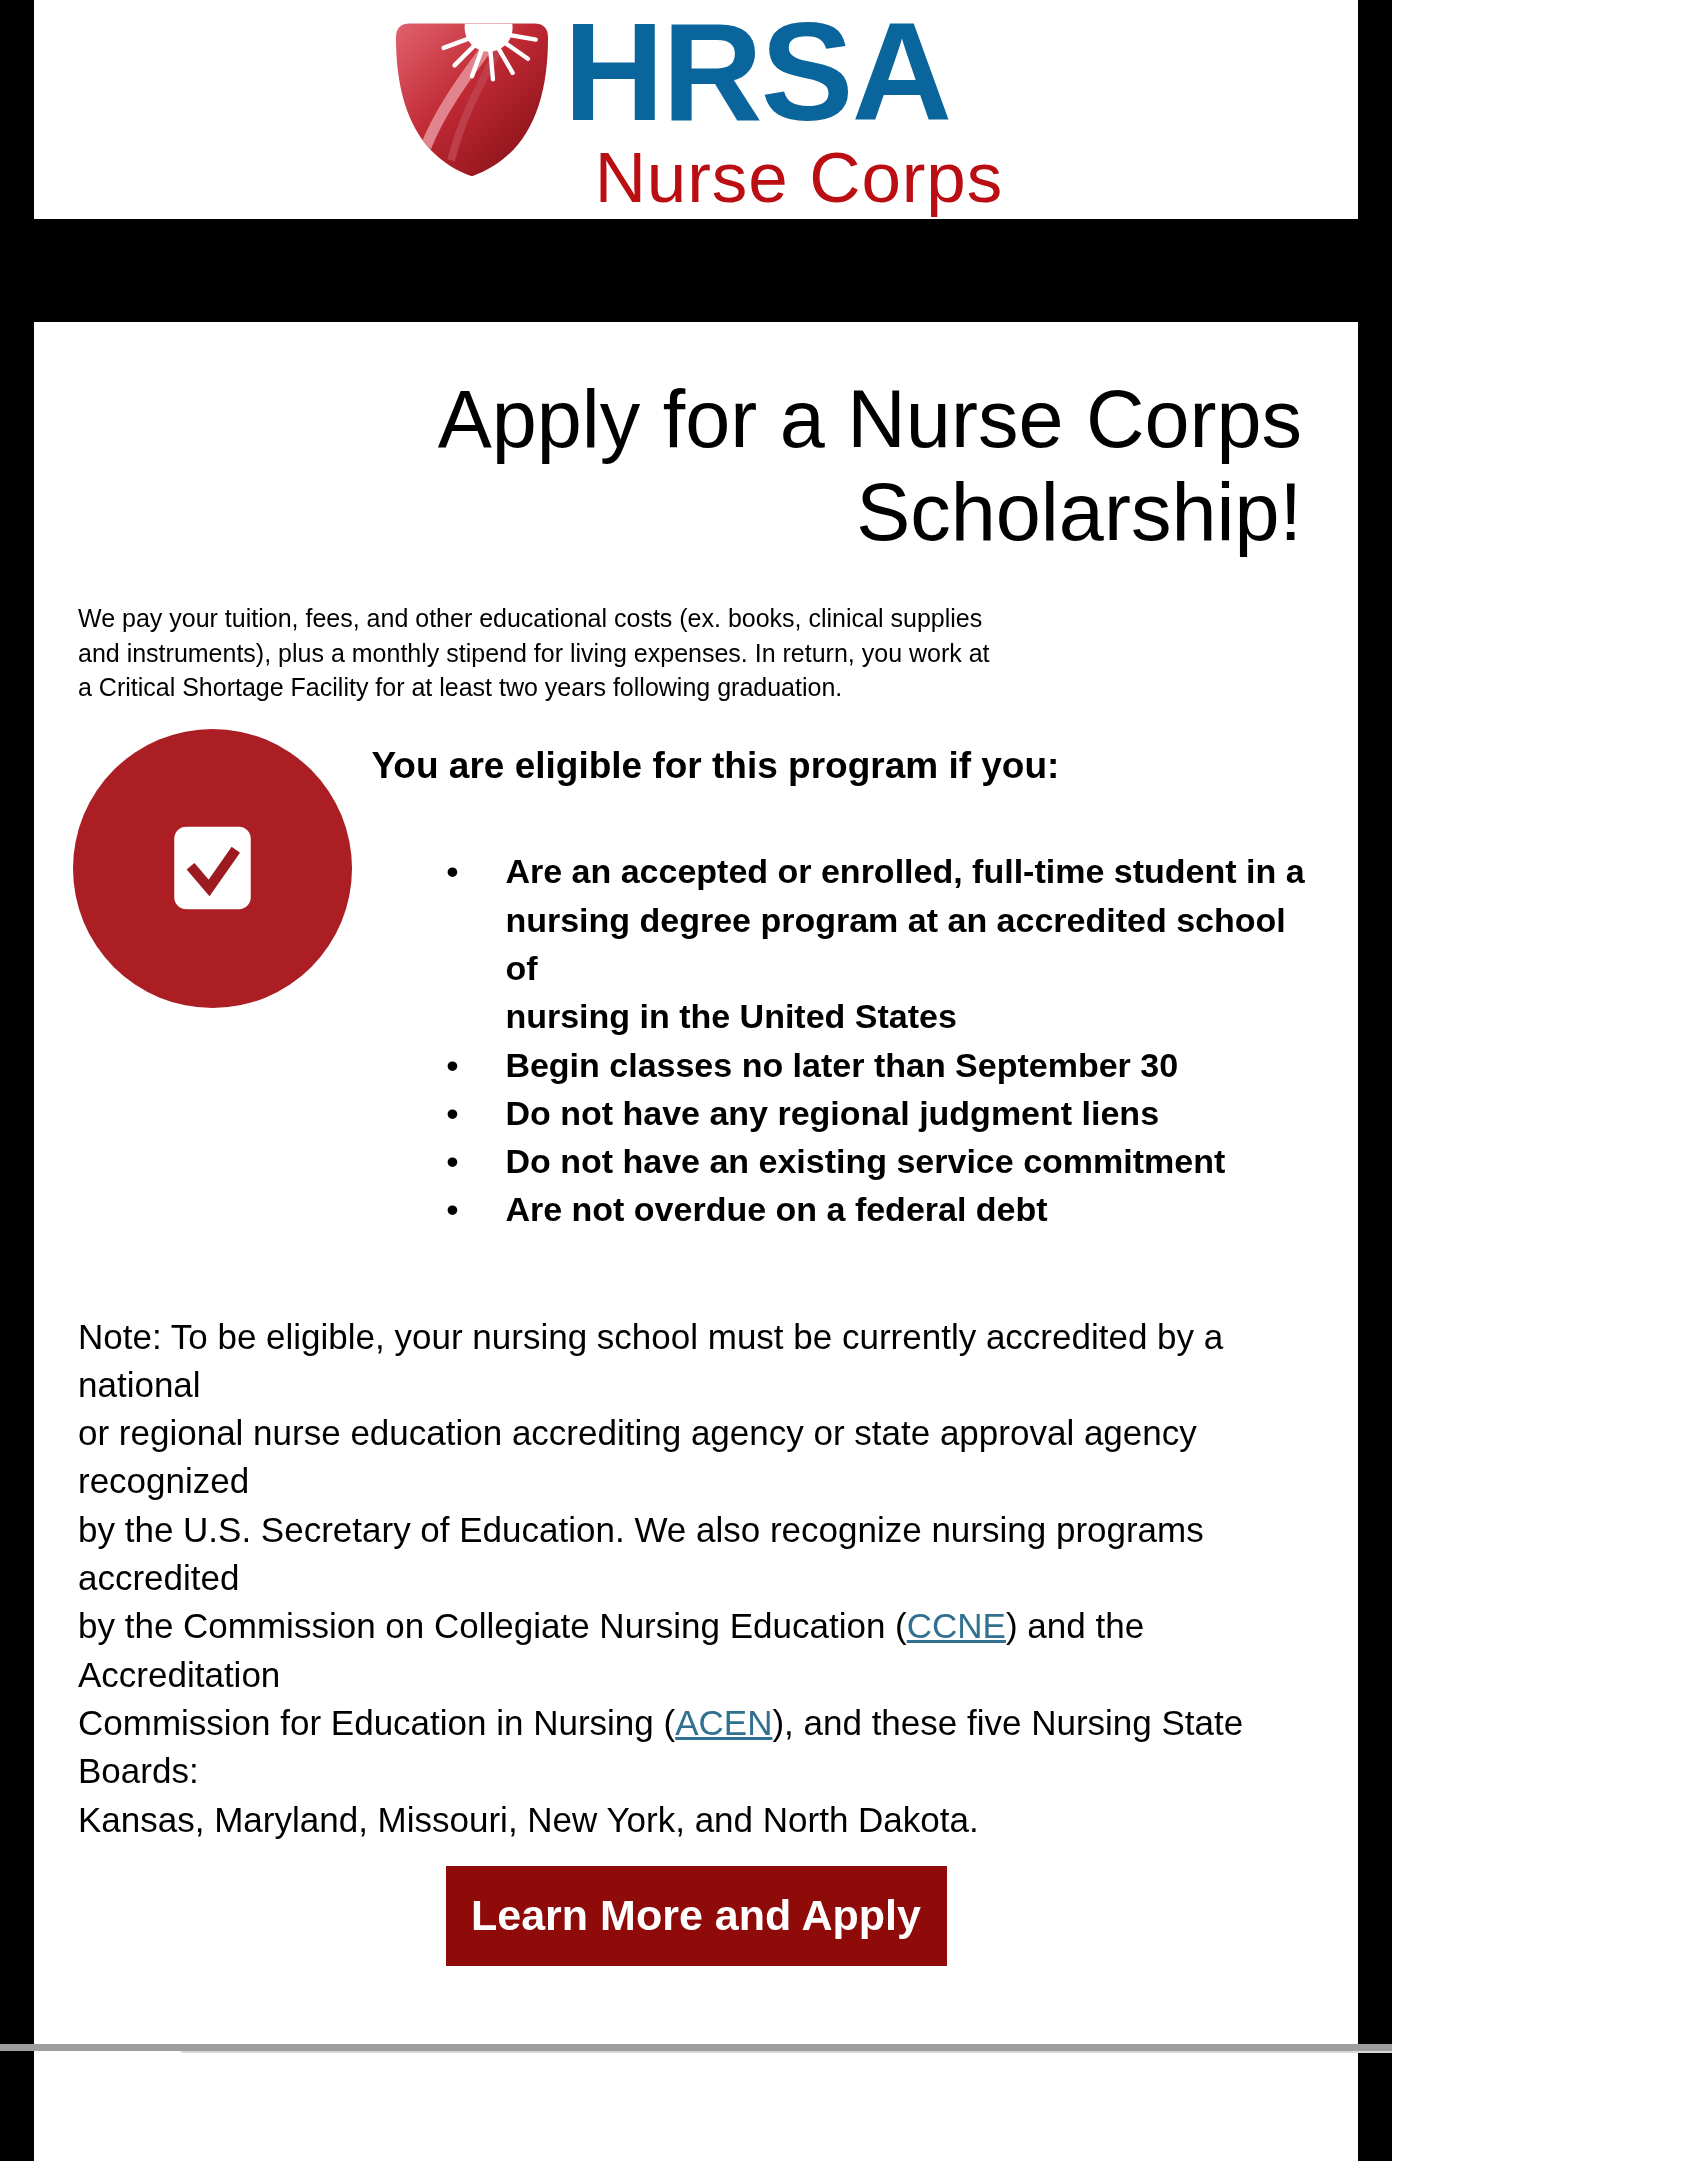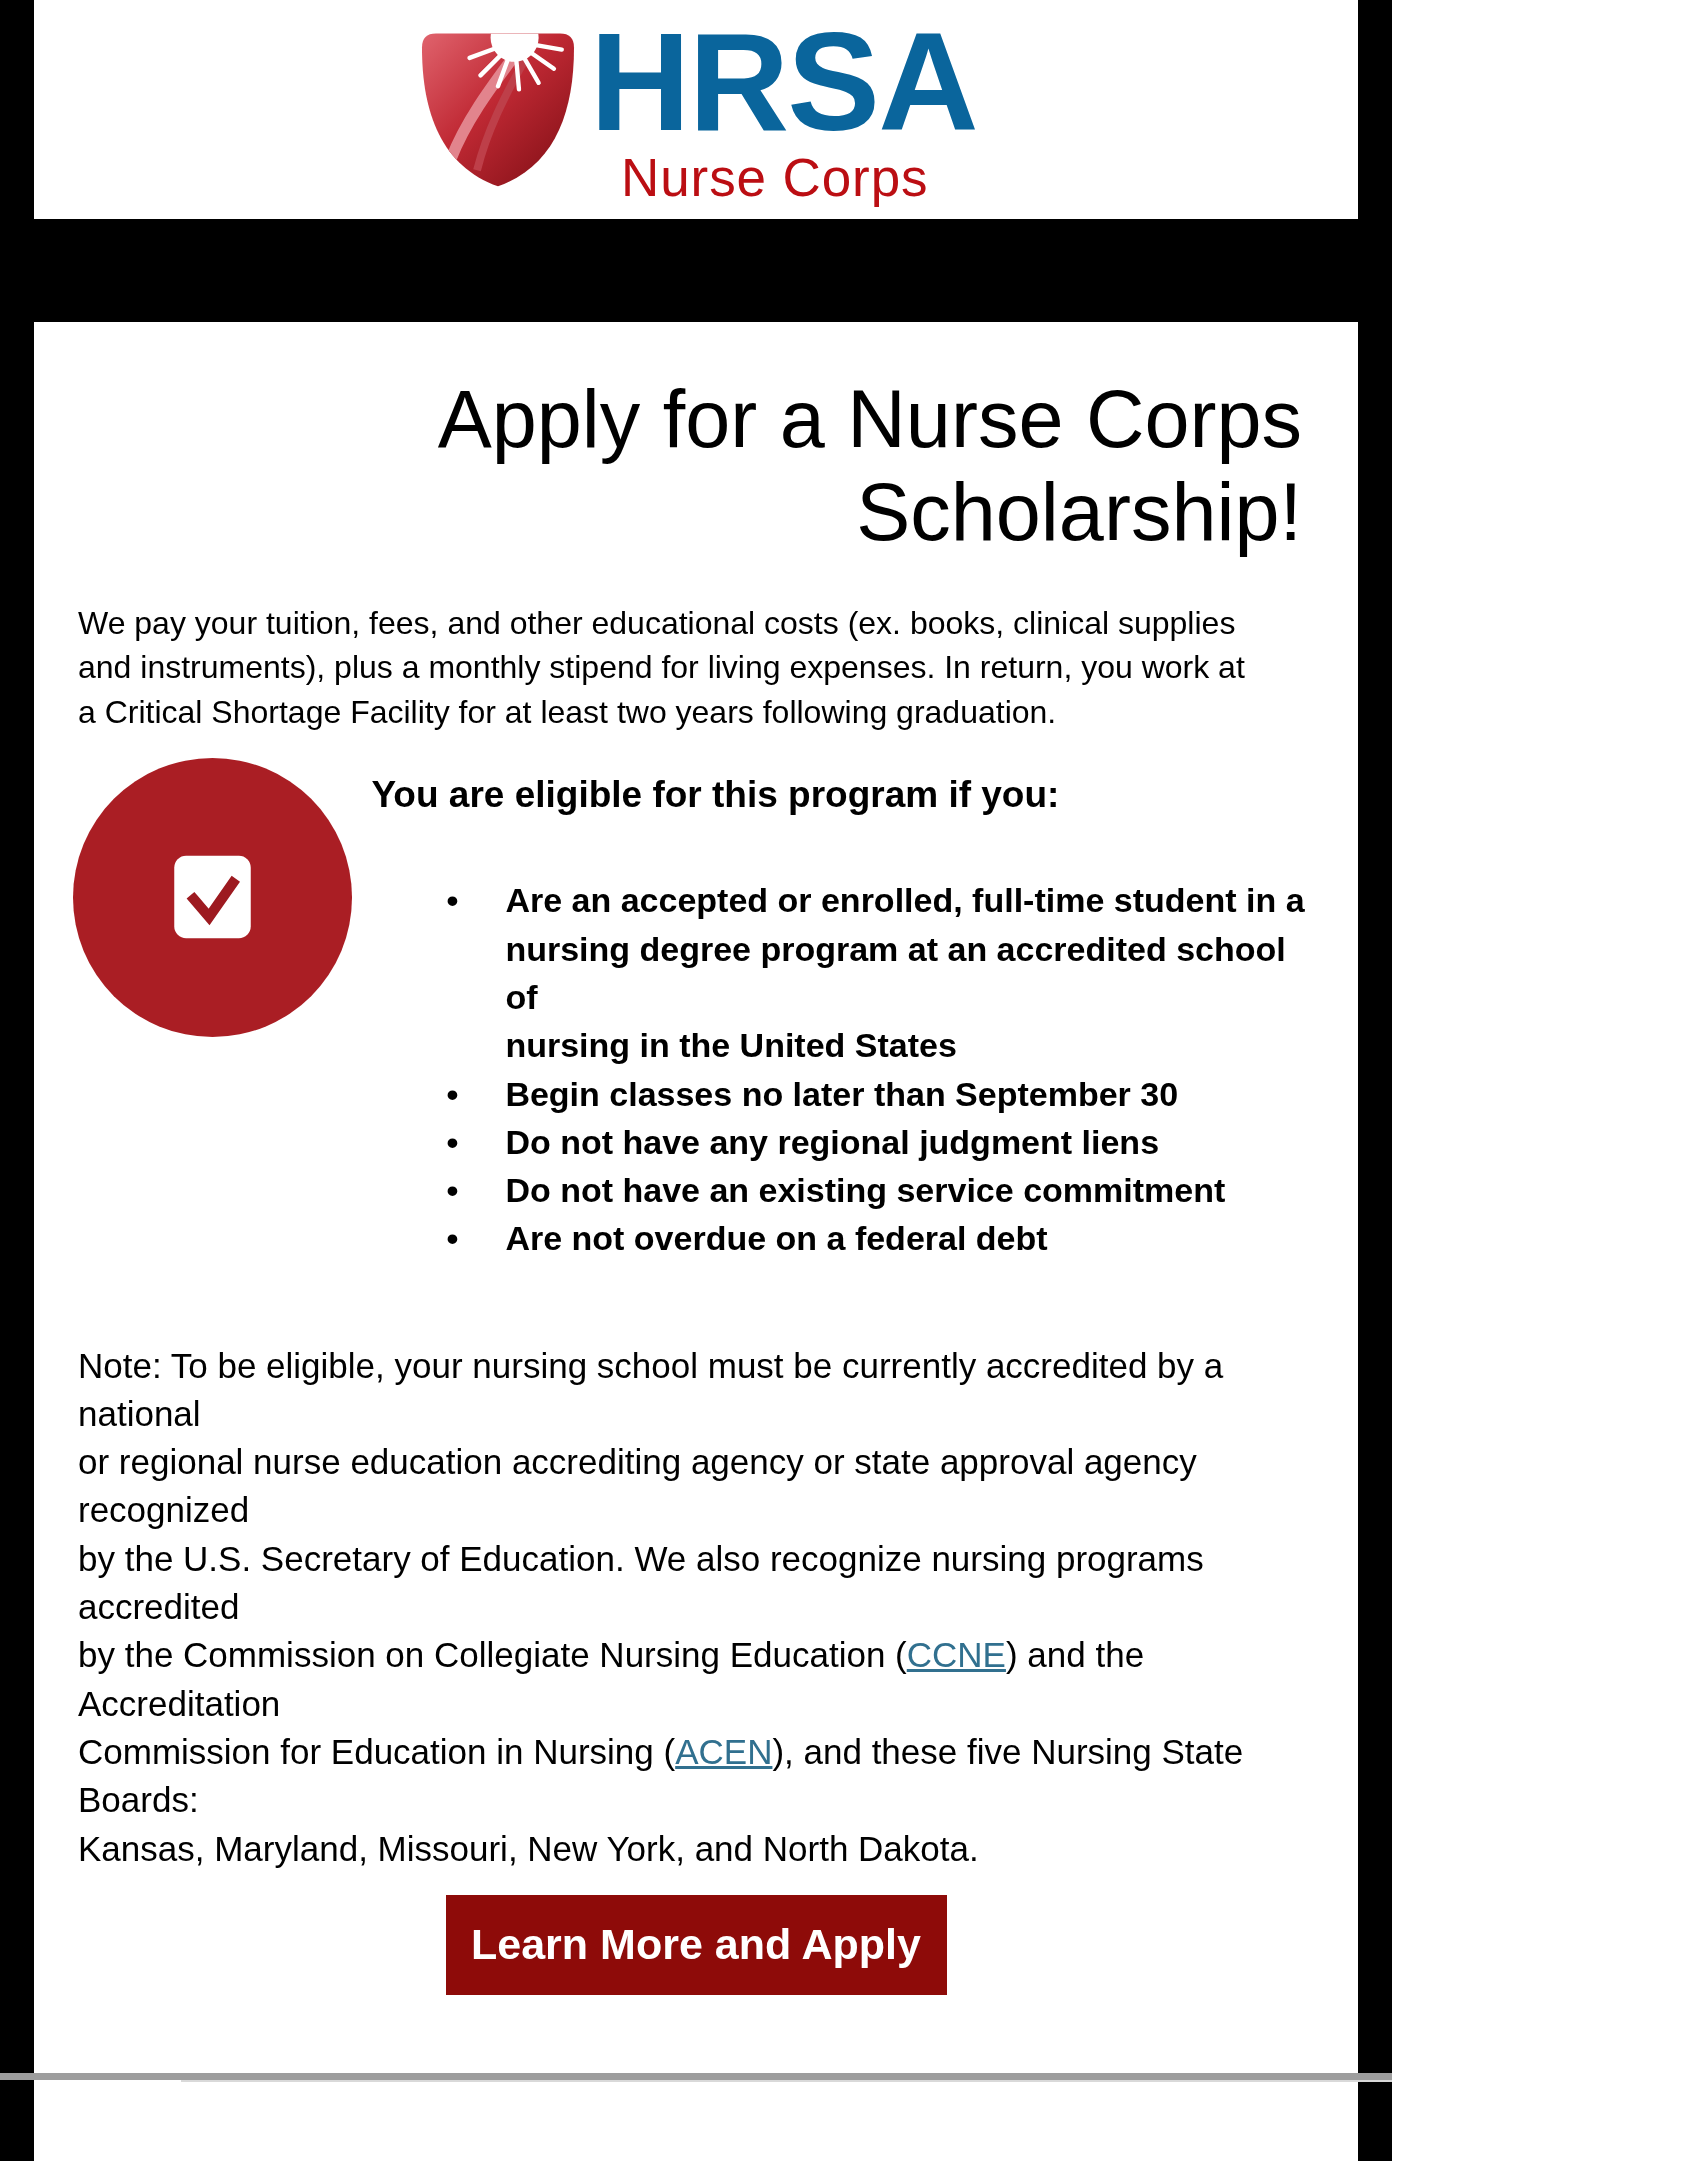--- a/index.html
+++ b/index.html
@@ -30,21 +30,21 @@
   .shield { display: block; }
   .logo-text { display: flex; flex-direction: column; }
   .logo-hrsa {
     font-size: 139px;
     font-weight: bold;
     color: var(--logo-blue, #0A659C);
     line-height: 0.78;
     letter-spacing: -1.8px;
   }
   .logo-sub {
-    font-size: 53px;
+    font-size: 71px;
     color: var(--logo-red, #BB0E13);
     margin-top: 10.5px;
     letter-spacing: 0.9px;
     margin-left: 31px;
   }
 
   .black-band { height: 103px; background: var(--band-black, #000); margin: 0 -34px; }
 
   
   .content {
@@ -60,21 +60,21 @@
     line-height: 1.15;
   }
   .intro {
     font-size: 35px;
     font-weight: bold;
     line-height: 1.4;
     white-space: pre-line;
     margin: 53px 0 0 0;
   }
   .body-text {
-    font-size: 32px;
+    font-size: 25px;
     line-height: 1.38;
     white-space: pre-line;
     margin: 42px 0 16px 0;
   }
 
   .eligibility { display: flex; margin-top: 24px; gap: 19.7px; }
   .check-circle {
     flex: none;
     width: 279px; height: 279px;
     margin-left: -5.3px;

